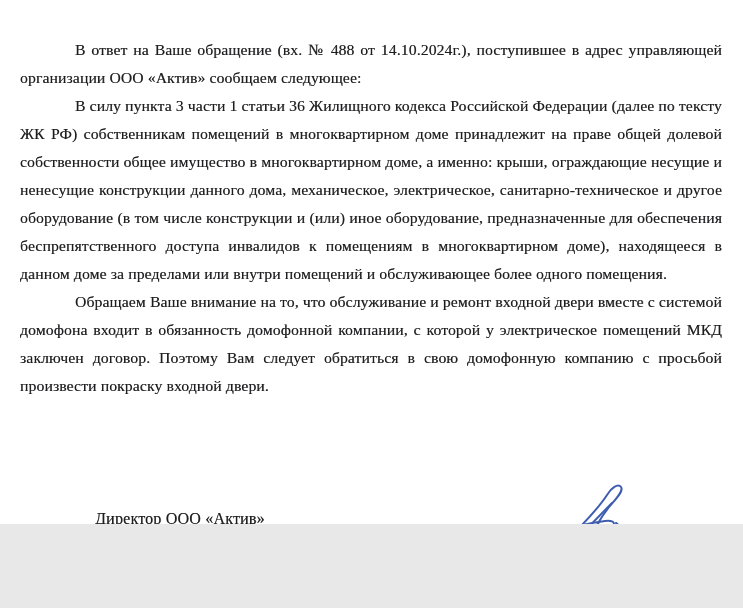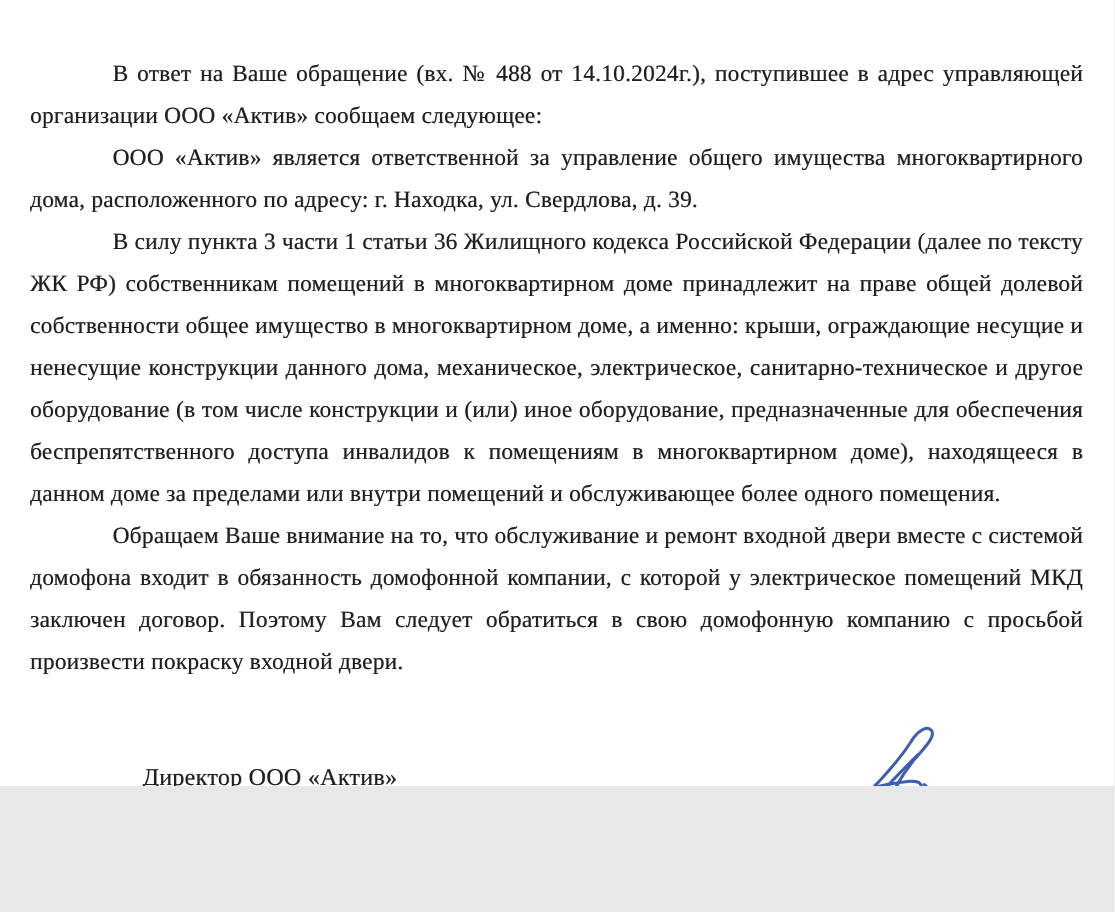--- a/index.html
+++ b/index.html
@@ -74,21 +74,20 @@
     stroke-linejoin: round;
   }
 </style>
 </head>
 <body>
 
 <div class="page">
 
   <div class="letter-body">
     <p>В ответ на Ваше обращение (вх. № 488 от 14.10.2024г.), поступившее в адрес управляющей организации ООО «Актив» сообщаем следующее:</p>
-    <p>ООО «Актив» является ответственной за управление общего имущества многоквартирного дома, расположенного по адресу: г. Находка, ул. Свердлова, д. 39.</p>
     <p>В силу пункта 3 части 1 статьи 36 Жилищного кодекса Российской Федерации (далее по тексту ЖК РФ) собственникам помещений в многоквартирном доме принадлежит на праве общей долевой собственности общее имущество в многоквартирном доме, а именно: крыши, ограждающие несущие и ненесущие конструкции данного дома, механическое, электрическое, санитарно-техническое и другое оборудование (в том числе конструкции и (или) иное оборудование, предназначенные для обеспечения беспрепятственного доступа инвалидов к помещениям в многоквартирном доме), находящееся в данном доме за пределами или внутри помещений и обслуживающее более одного помещения.</p>
     <p>Обращаем Ваше внимание на то, что обслуживание и ремонт входной двери вместе с системой домофона входит в обязанность домофонной компании, с которой у электрическое помещений МКД заключен договор. Поэтому Вам следует обратиться в свою домофонную компанию с просьбой произвести покраску входной двери.</p>
   </div>
 
   <div class="sig-title">Директор ООО «Актив»</div>
 
   <div class="sig-scribble">
     <svg viewBox="0 0 160 122" width="160" height="122" aria-hidden="true">
 
       <path d="M 63 73 C 78 58, 100 38, 113 18 C 117 11, 124 6, 127 10 C 130 14, 122 22, 115 30 C 104 44, 96 60, 90 76 C 85 89, 79 100, 74 105"></path>

